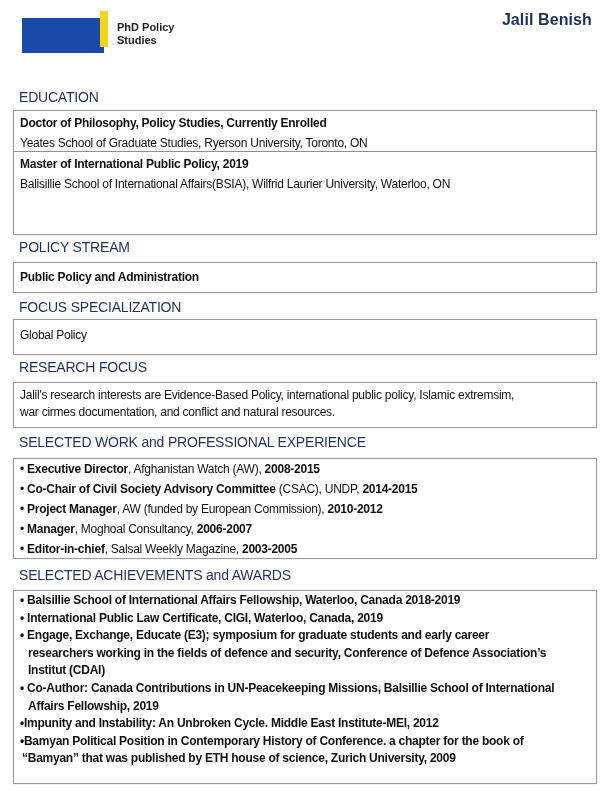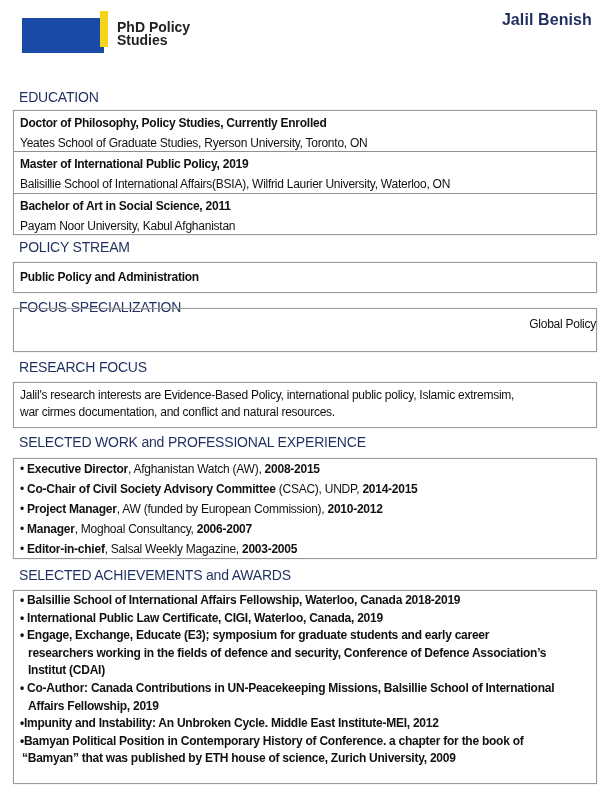--- a/index.html
+++ b/index.html
@@ -2,21 +2,21 @@
 <html><head>
 <meta charset="utf-8">
 <style>
   html, body { margin: 0; padding: 0; background: #ffffff; }
   body {
     width: 615px; height: 799px; position: relative; overflow: hidden;
     font-family: "Liberation Sans", sans-serif; color: #111111;
   }
   .logo-blue { position: absolute; left: 22px; top: 18px; width: 82px; height: 35px; background: #1a4aa8; }
   .logo-yellow { position: absolute; left: 100px; top: 11px; width: 8px; height: 36px; background: #f5d51a; }
-  .logo-text { position: absolute; left: 117px; top: 21px; font-size: 14px; font-weight: bold; line-height: 13px; color: #222; }
+  .logo-text { position: absolute; left: 117px; top: 21px; font-size: 11px; font-weight: bold; line-height: 13px; color: #222; }
   .name { position: absolute; right: 23px; top: 11px; font-size: 16px; font-weight: bold; color: #1f2f5f; letter-spacing: 0.1px; }
 
   .heading { position: absolute; left: 19px; font-size: 14px; font-weight: normal; color: #1f2f5f; letter-spacing: -0.2px; }
   .box { position: absolute; left: 13px; width: 584px; border: 1px solid #9a9a9a; box-sizing: border-box; box-shadow: 0 0 1px #bbb; }
   .row { border-bottom: 1px solid #8f8f8f; padding: 2px 0 16px 6px; box-sizing: border-box; }
   .row:last-child { border-bottom: none; }
   .line { font-size: 12px; line-height: 20px; white-space: nowrap; letter-spacing: -0.25px; }
   .b { font-weight: bold; }
   .list { padding: 0 0 0 6px; margin: 0; list-style: none; }
   .list li { font-size: 12px; white-space: nowrap; letter-spacing: -0.25px; }
@@ -39,33 +39,29 @@
 <div class="heading" style="top:89px;">EDUCATION</div>
 <div class="box" style="top:110px;height:125px;">
   <div class="row" style="height:41px;">
     <div class="line b">Doctor of Philosophy, Policy Studies, Currently Enrolled</div>
     <div class="line">Yeates School of Graduate Studies, Ryerson University, Toronto, ON</div>
   </div>
   <div class="row" style="height:42px;">
     <div class="line b">Master of International Public Policy, 2019</div>
     <div class="line">Balisillie School of International Affairs(BSIA), Wilfrid Laurier University, Waterloo, ON</div>
   </div>
-  <div class="row" style="height:40px;">
-    <div class="line b">Bachelor of Art in Social Science, 2011</div>
-    <div class="line">Payam Noor University, Kabul Afghanistan</div>
-  </div>
 </div>
 
 <div class="heading" style="top:239px;">POLICY STREAM</div>
 <div class="box" style="top:262px;height:31px;">
   <div class="line b" style="padding:4px 0 0 6px;">Public Policy and Administration</div>
 </div>
 
 <div class="heading" style="top:299px;">FOCUS SPECIALIZATION</div>
-<div class="box" style="top:308px;height:44px;text-align:right;">
+<div class="box" style="top:319px;height:36px;">
   <div class="line" style="padding:5px 0 0 6px;">Global Policy</div>
 </div>
 
 <div class="heading" style="top:359px;">RESEARCH FOCUS</div>
 <div class="box" style="top:382px;height:46px;">
   <div style="padding:4px 0 0 6px;">
     <div class="line" style="line-height:17px;">Jalil's research interests are Evidence-Based Policy, international public policy, Islamic extremsim,</div>
     <div class="line" style="line-height:17px;">war cirmes documentation, and conflict and natural resources.</div>
   </div>
 </div>

